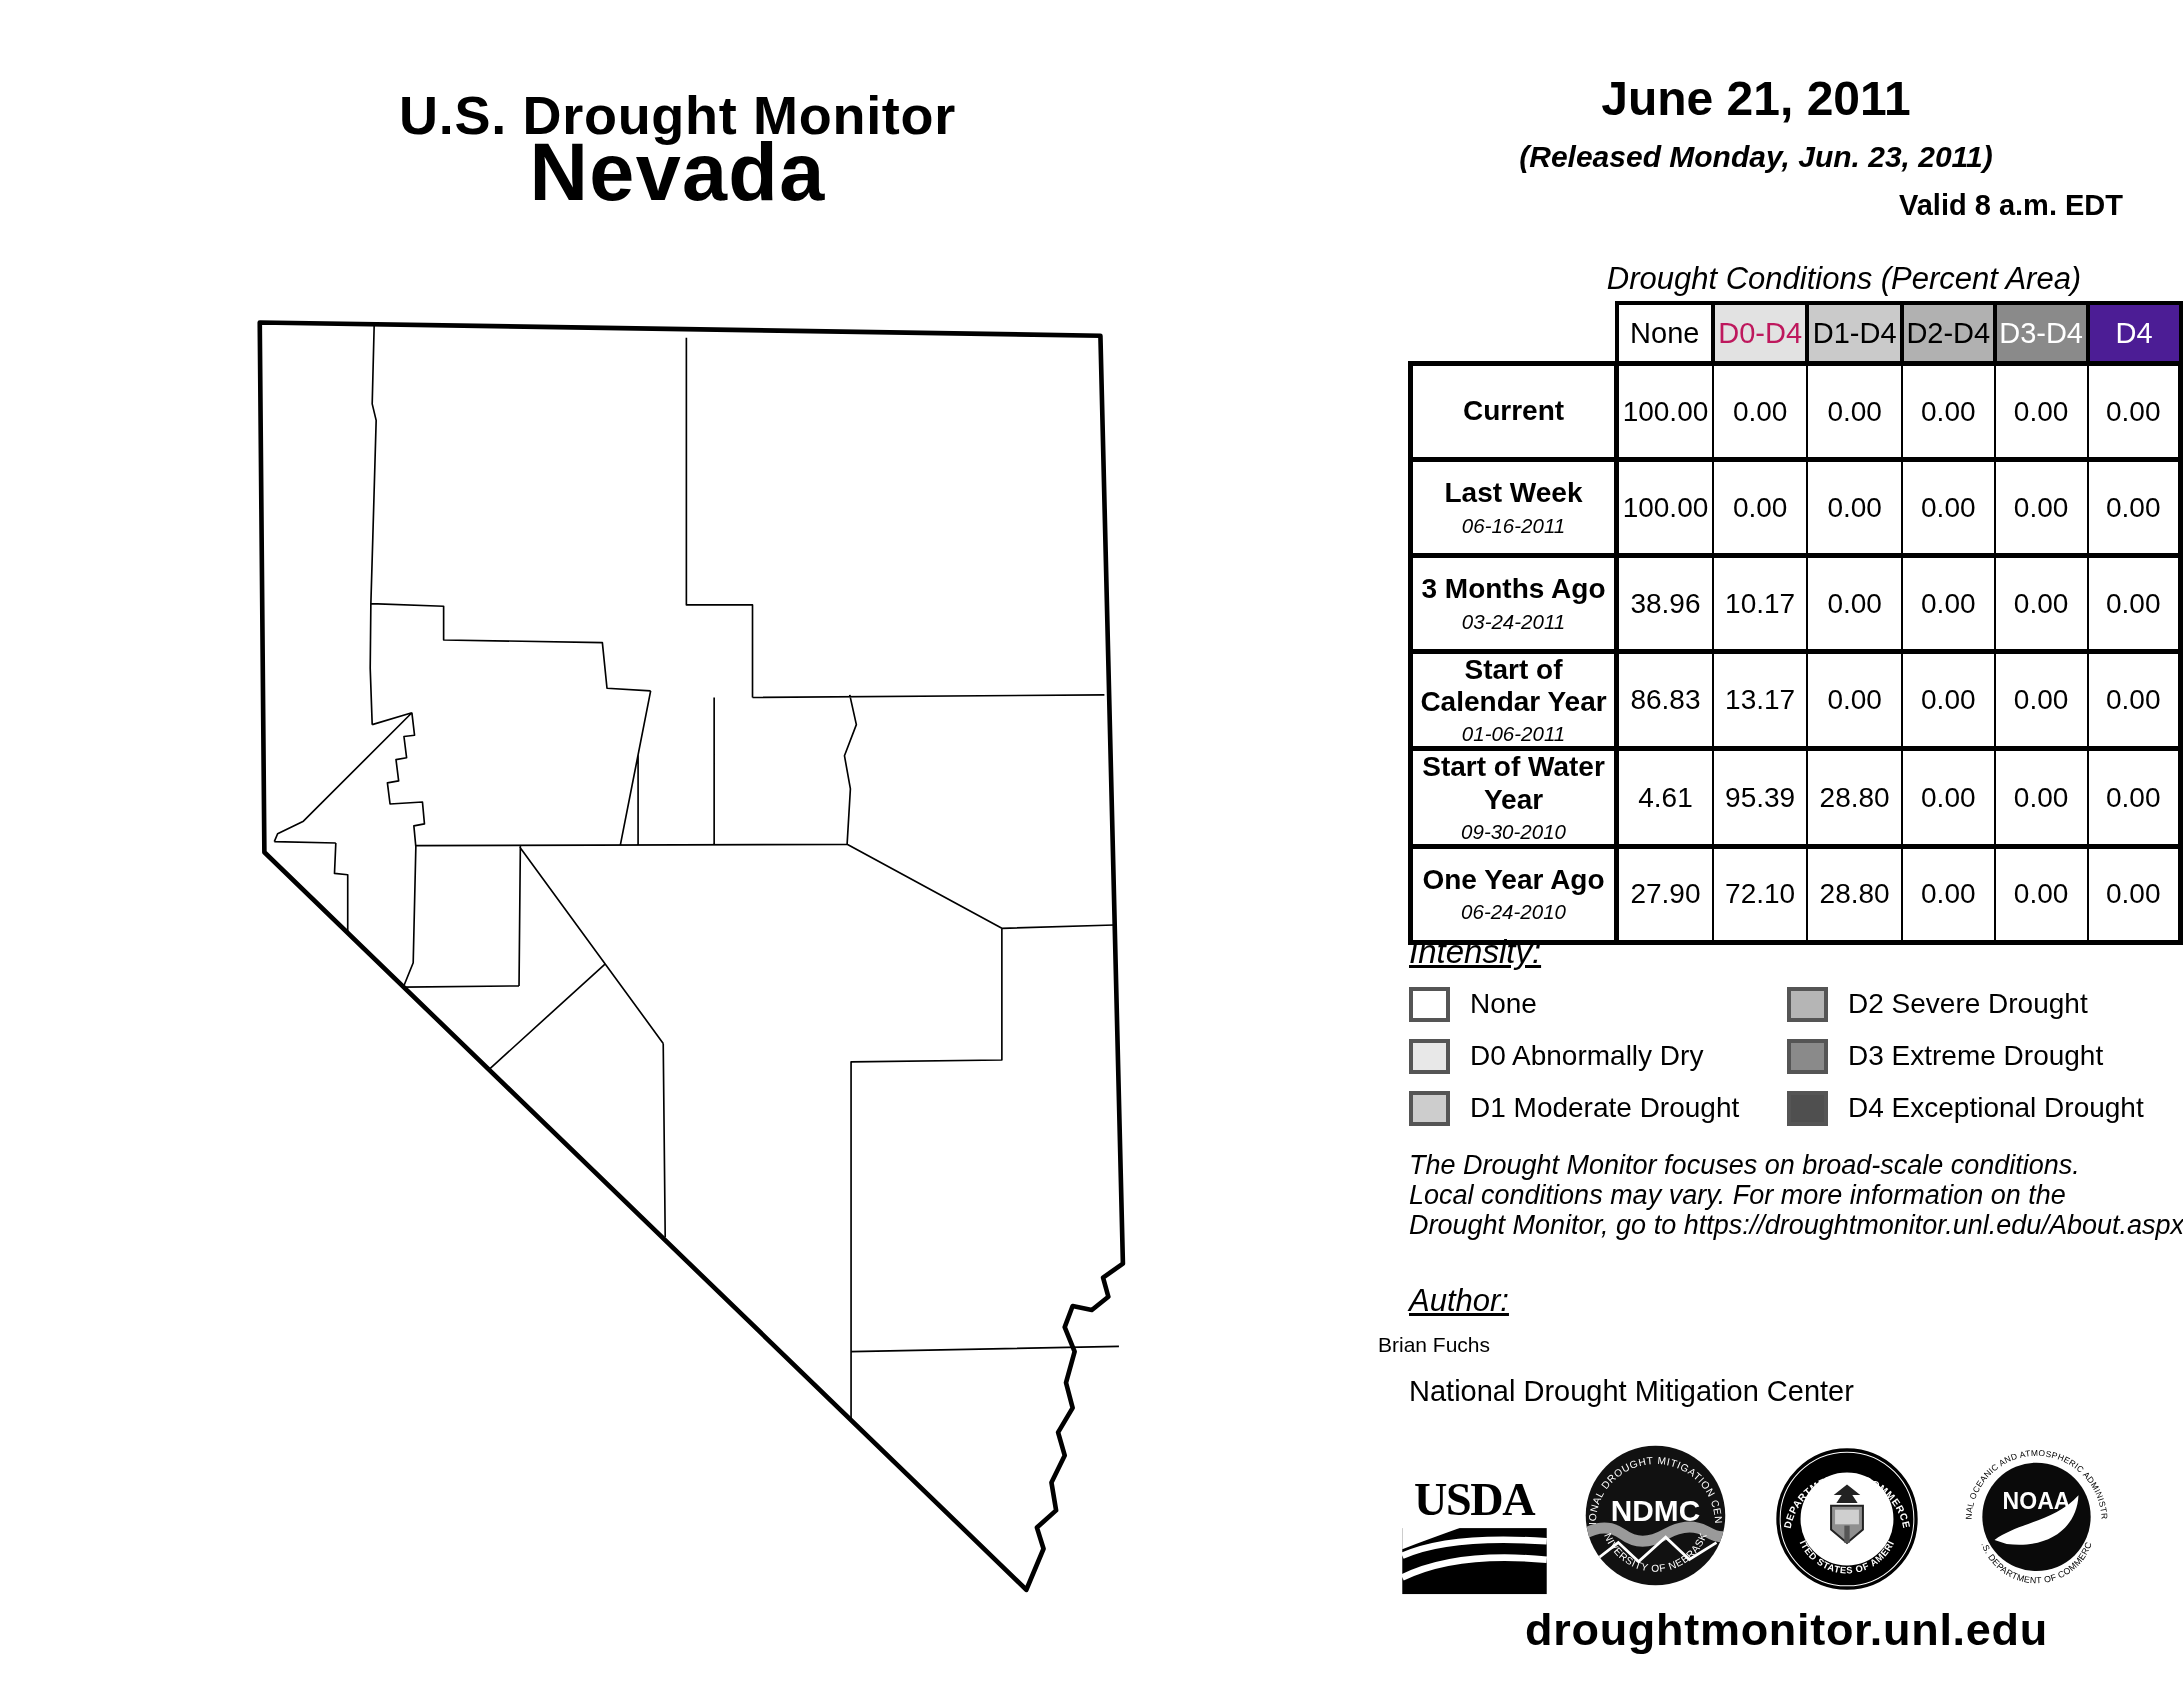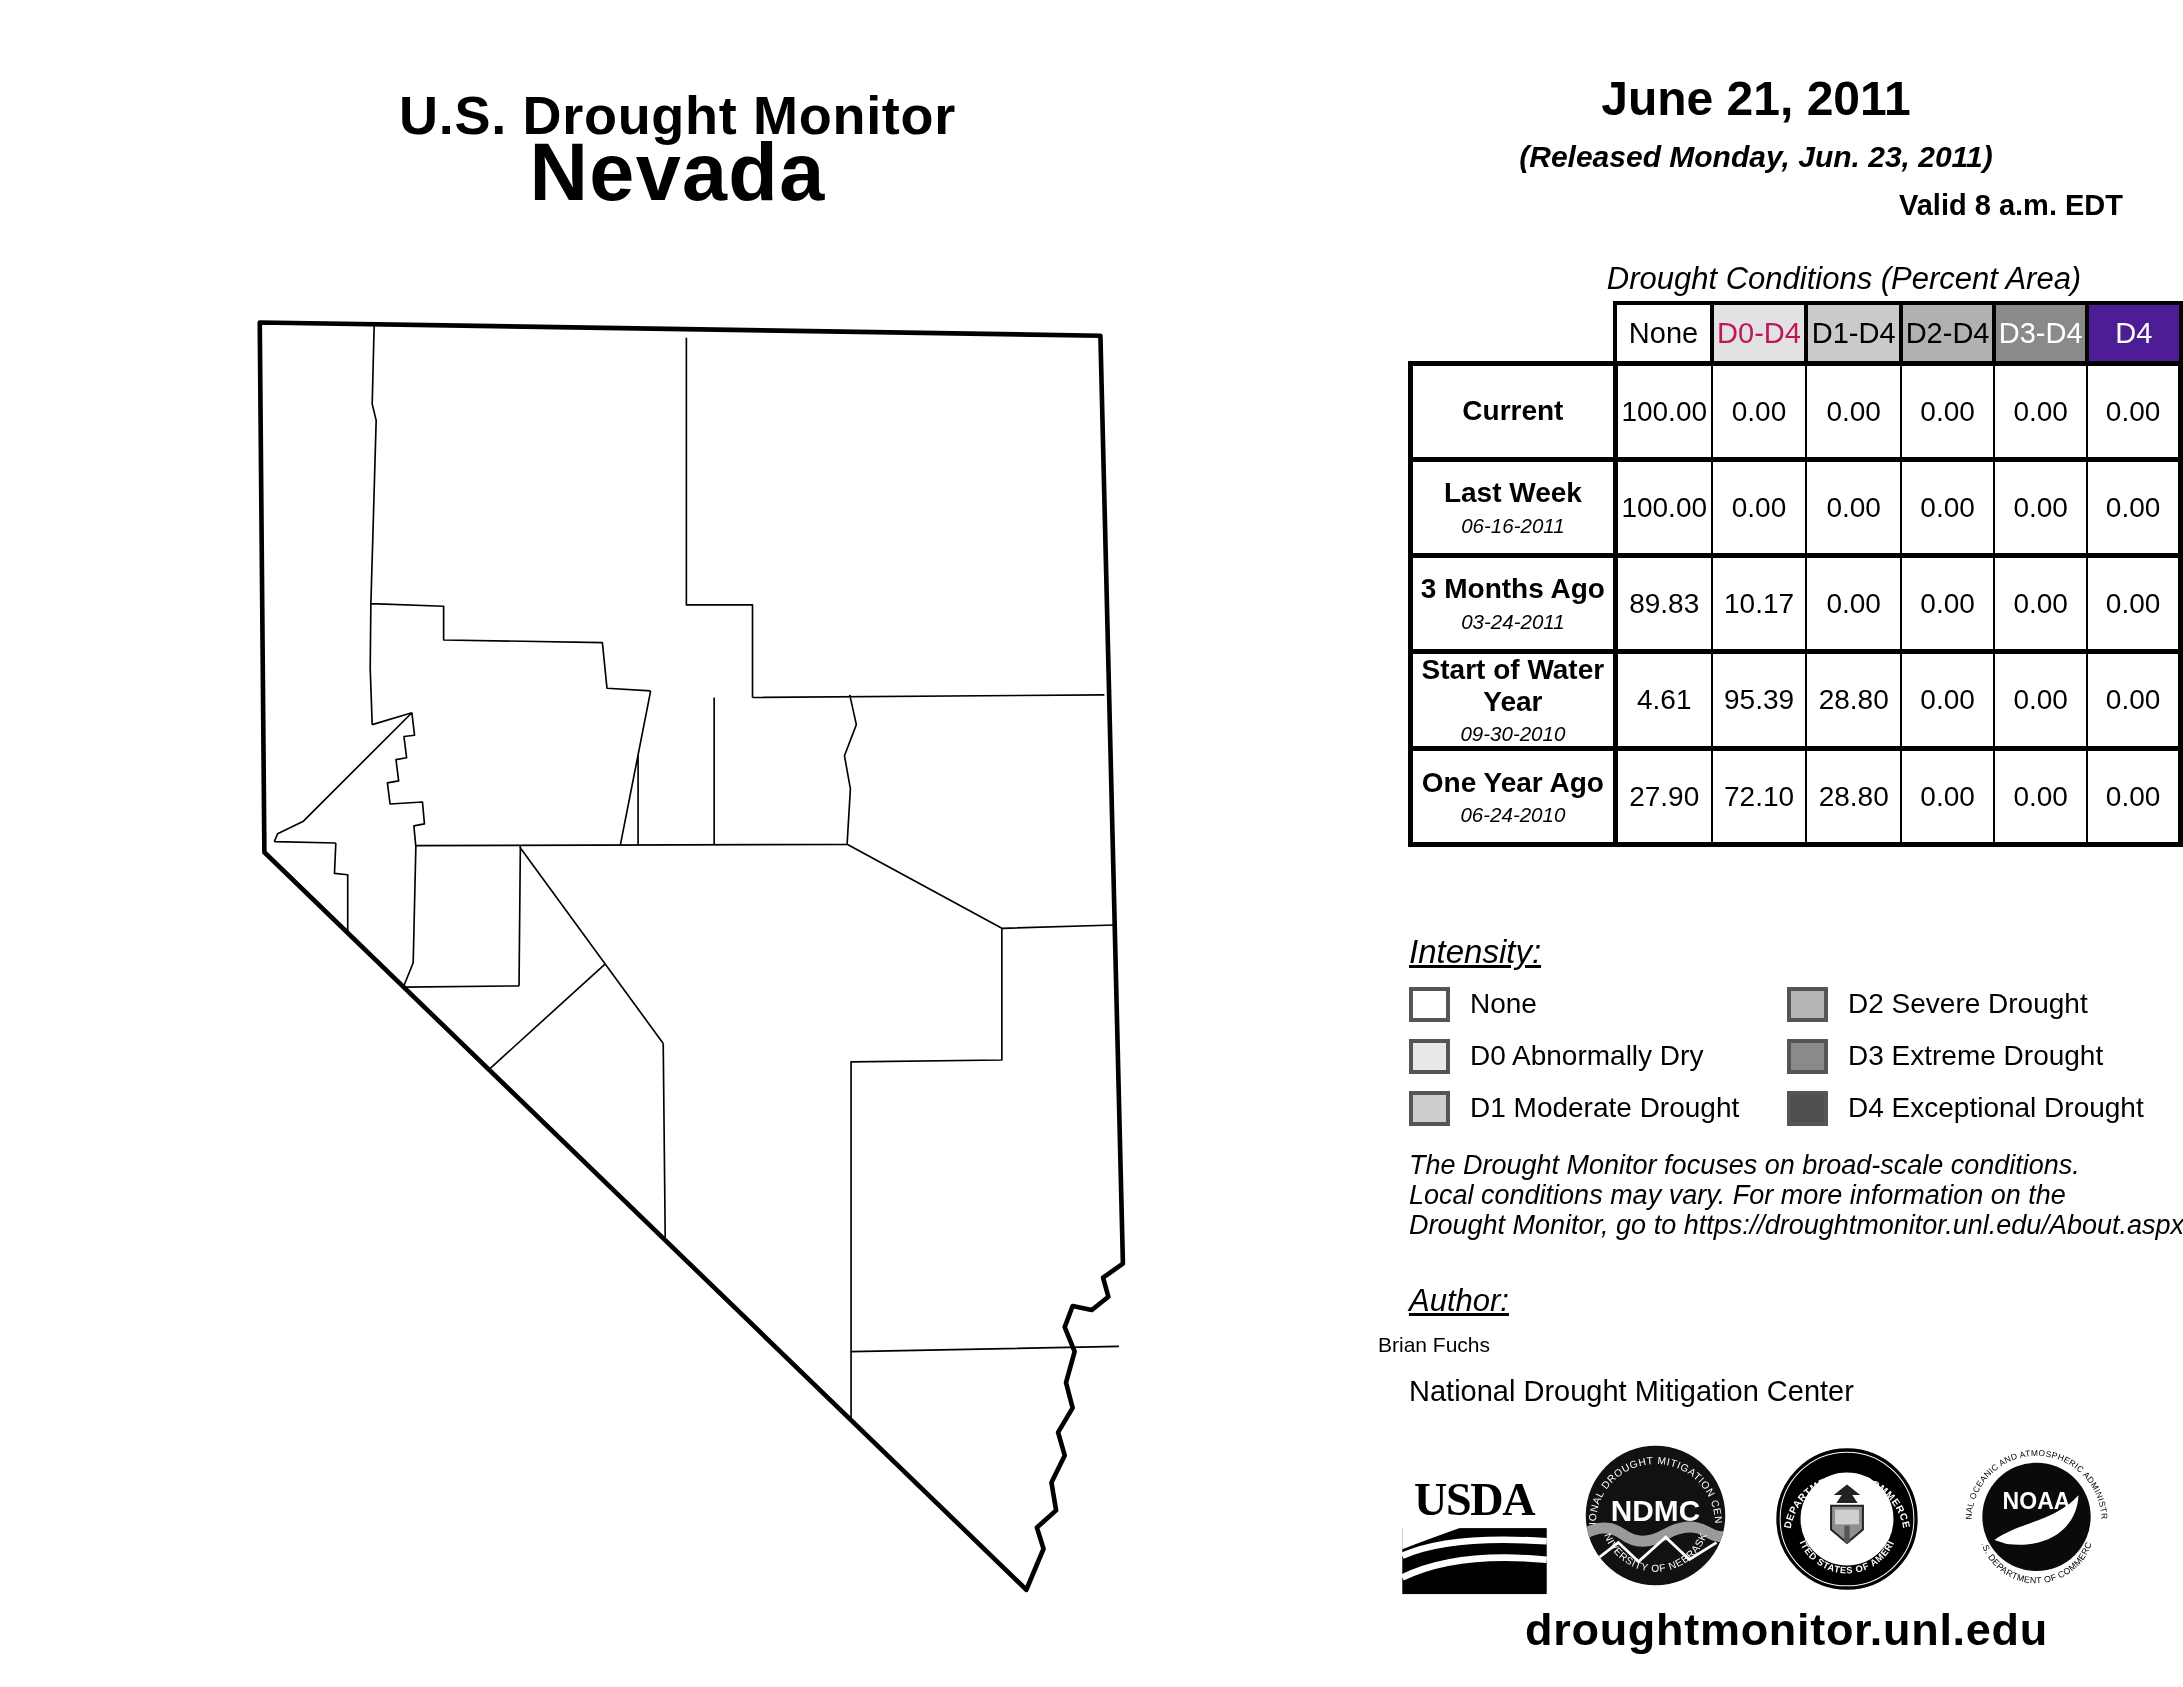--- a/index.html
+++ b/index.html
@@ -145,22 +145,34 @@
         <td>0.00</td>
         <td>0.00</td>
         <td>0.00</td>
         <td class="last">0.00</td>
       </tr>
       <tr>
         <td class="rowlab">
           <div class="rname">3 Months Ago</div>
           <div class="rdate">03-24-2011</div>
         </td>
-        <td>89.83</td>
+        <td>38.96</td>
         <td>10.17</td>
+        <td>0.00</td>
+        <td>0.00</td>
+        <td>0.00</td>
+        <td class="last">0.00</td>
+      </tr>
+      <tr>
+        <td class="rowlab">
+          <div class="rname">Start of Calendar Year</div>
+          <div class="rdate">01-06-2011</div>
+        </td>
+        <td>86.83</td>
+        <td>13.17</td>
         <td>0.00</td>
         <td>0.00</td>
         <td>0.00</td>
         <td class="last">0.00</td>
       </tr>
       <tr>
         <td class="rowlab">
           <div class="rname">Start of Water Year</div>
           <div class="rdate">09-30-2010</div>
         </td>

